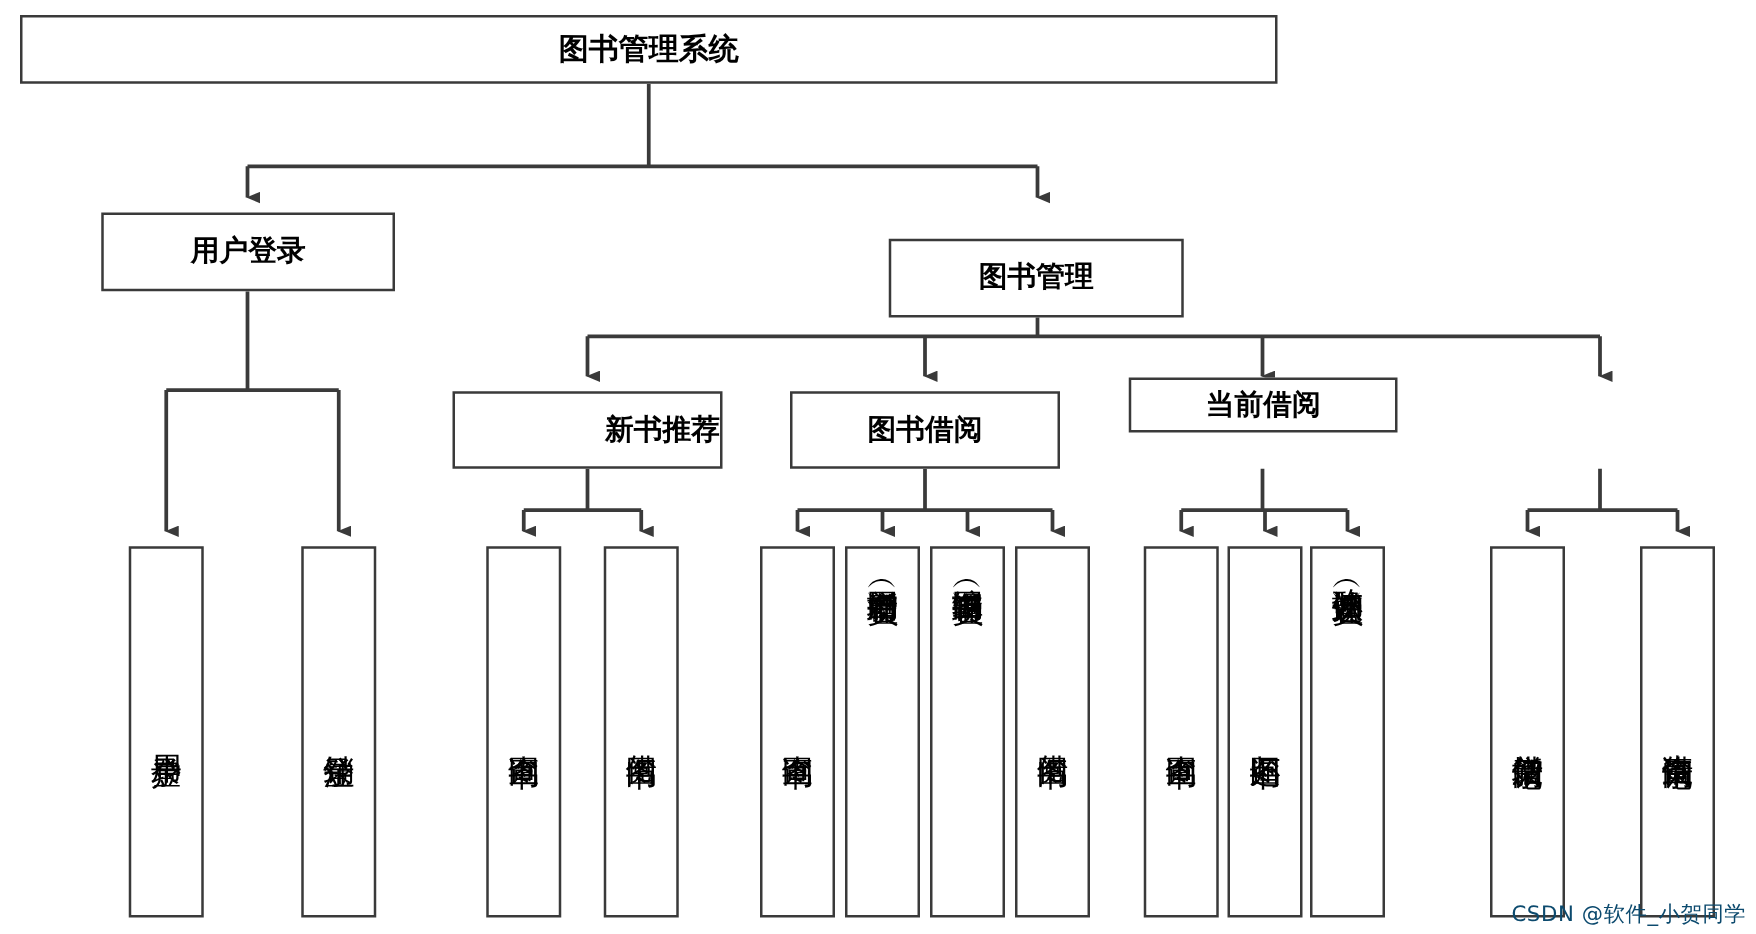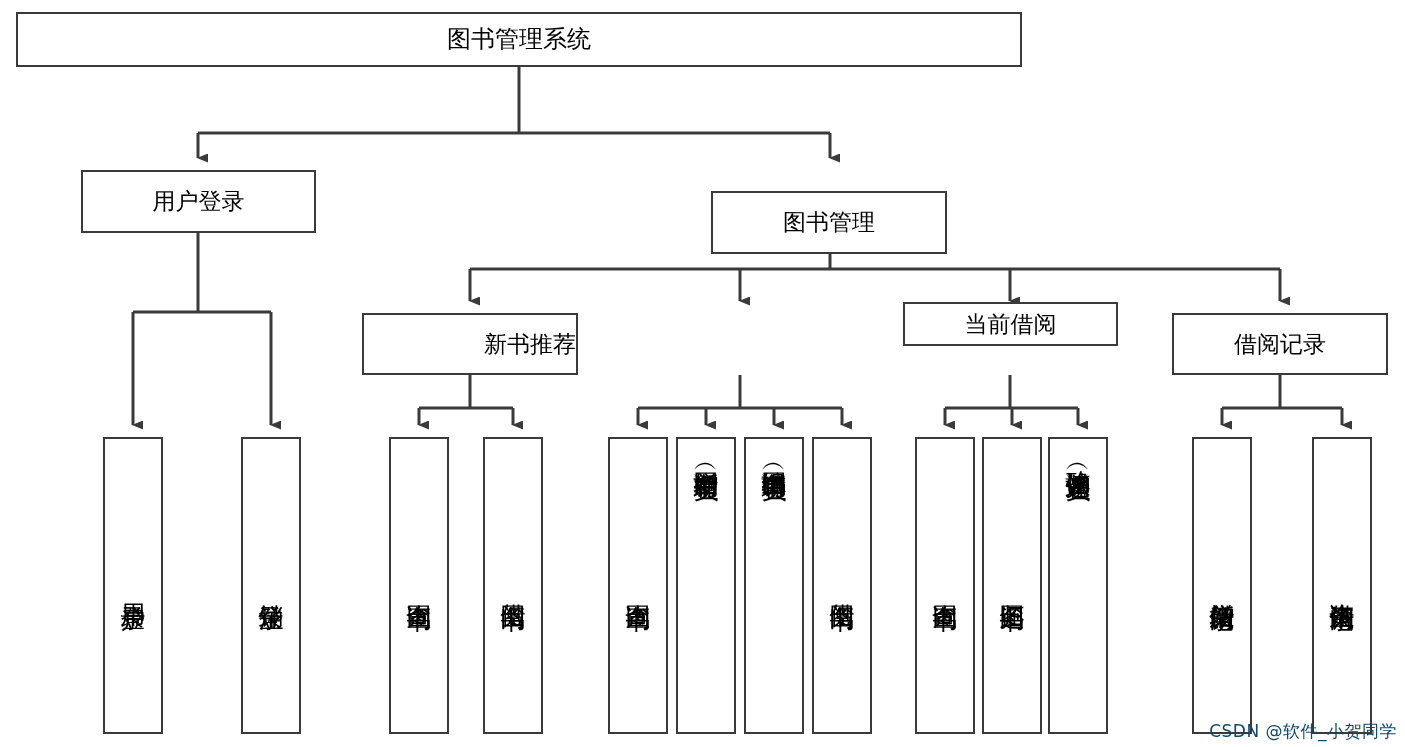--- a/index.html
+++ b/index.html
@@ -40,20 +40,21 @@
   .node-label {
     display: block;
     text-align: center;
     line-height: 1.15;
     color: #000000;
     white-space: nowrap;
   }
   
   .node.horiz .node-label {
     font-size: 23px;
+    font-weight: bold;
   }
   .node.root .node-label {
     font-size: 24px;
   }
   
   .node.vert {
     align-items: flex-start;
     padding-top: 12px;
   }
   .node.vert .node-label {
@@ -139,26 +140,26 @@
   <div class="node horiz" style="left:81px; top:170px; width:235px; height:63px;">
     <span class="node-label">用户登录</span>
   </div>
   <div class="node horiz" style="left:711px; top:170px; width:236px; height:63px;margin-top:21px;">
     <span class="node-label">图书管理</span>
   </div>
 
   <div class="node horiz" style="left:362px; top:313px; width:216px; height:62px;justify-content:flex-end;">
     <span class="node-label">新书推荐</span>
   </div>
+  <div class="node horiz" style="left:632px; top:313px; width:216px; height:62px;">
+    <span class="node-label">图书借阅</span>
+  </div>
   <div class="node horiz" style="left:903px; top:302px; width:215px; height:44px;">
     <span class="node-label">当前借阅</span>
   </div>
-  <div class="node horiz" style="left:1172px; top:313px; width:216px; height:62px;">
-    <span class="node-label">借阅记录</span>
-  </div>
 
   <div class="node vert" style="left:103px; top:437px; width:60px; height:297px; align-items:center; padding-top:0;">
     <span class="node-label">用户登录</span>
   </div>
   <div class="node vert" style="left:241px; top:437px; width:60px; height:297px; align-items:center; padding-top:0;">
     <span class="node-label">注销登录</span>
   </div>
 
   <div class="node vert" style="left:389px; top:437px; width:60px; height:297px; align-items:center; padding-top:0;">
     <span class="node-label">查询图书</span>

